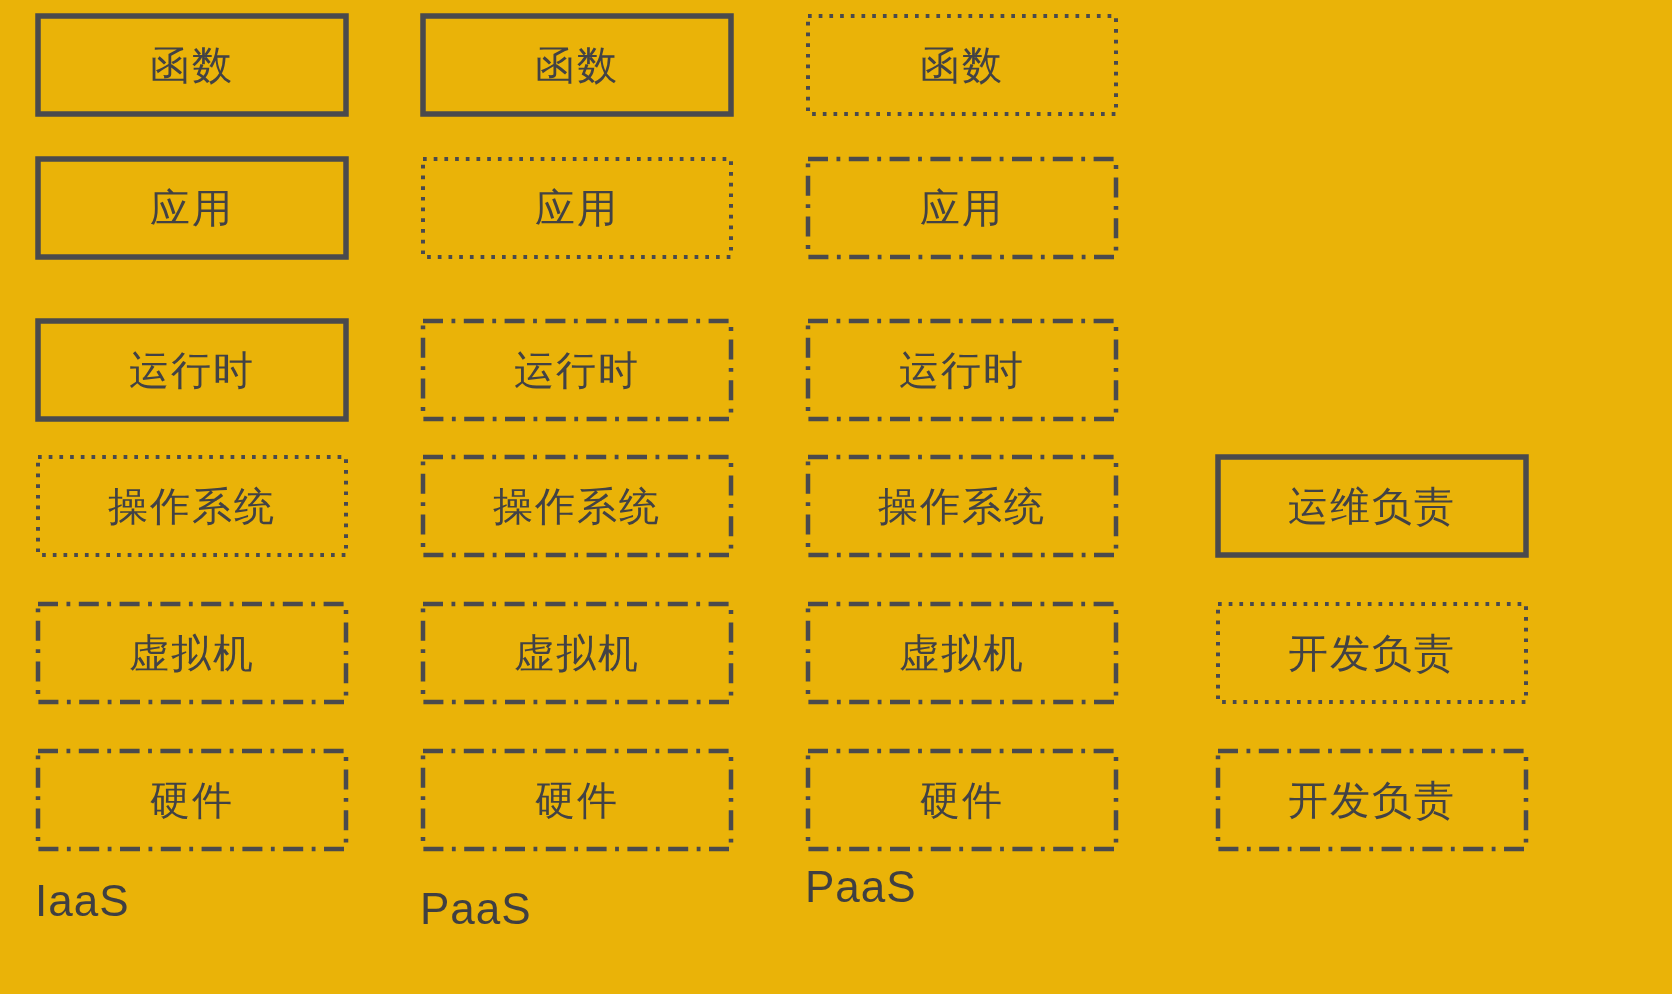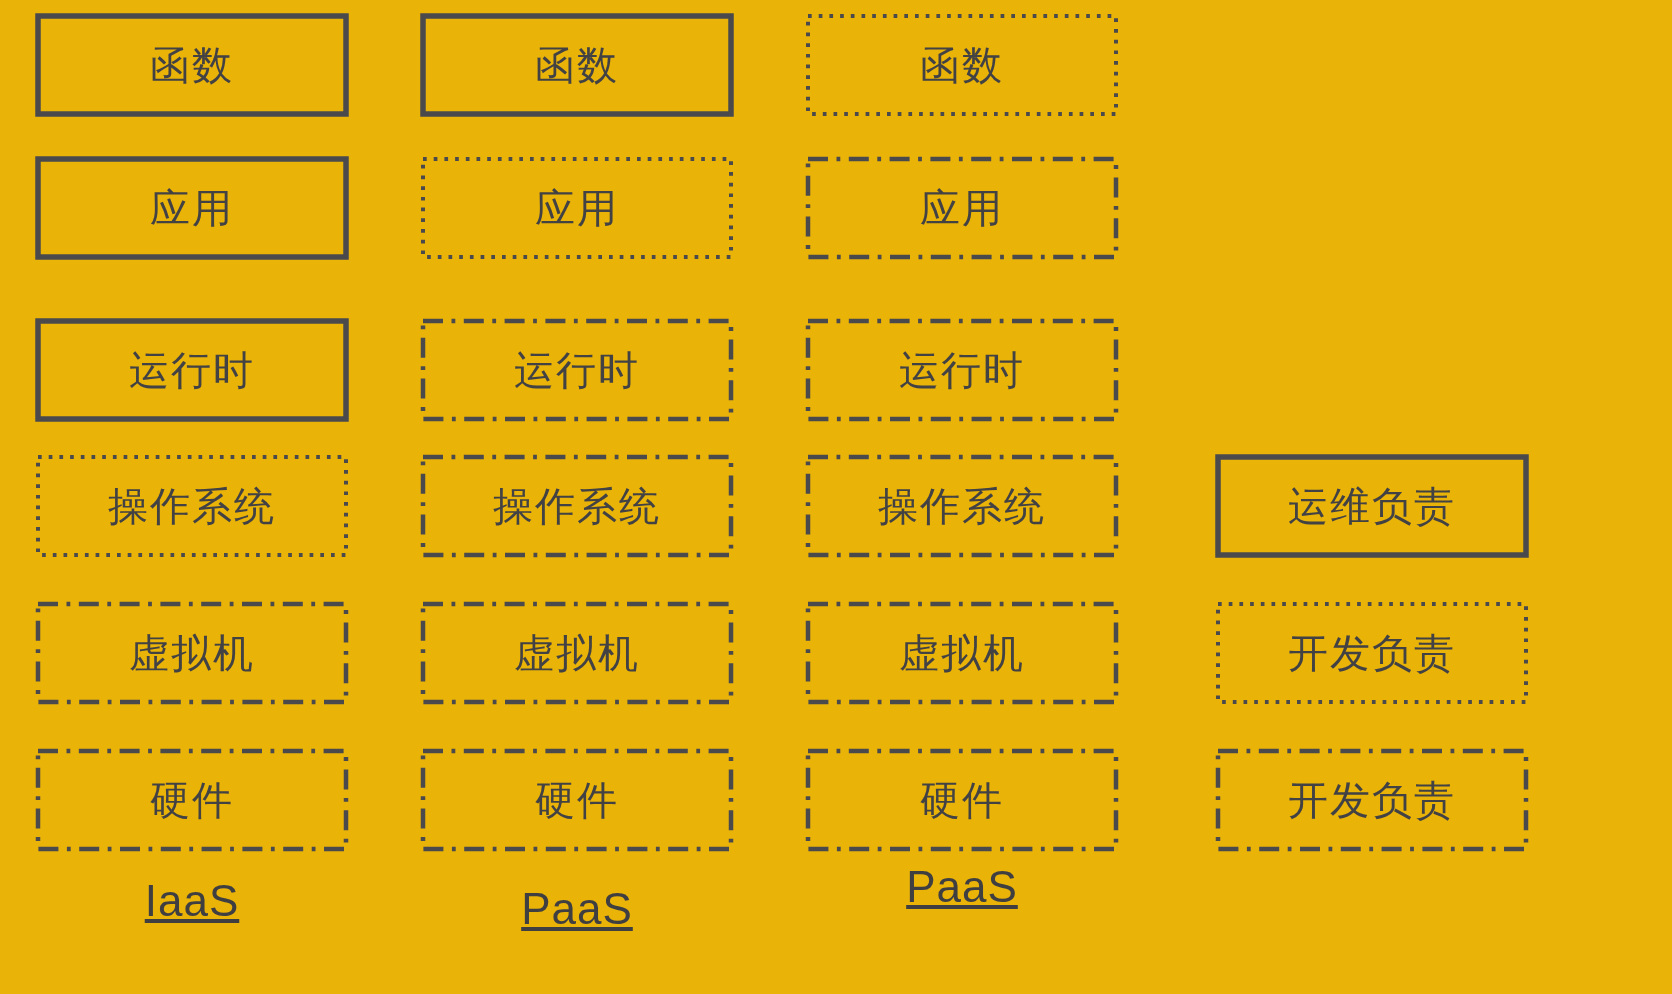--- a/index.html
+++ b/index.html
@@ -48,26 +48,24 @@
     position:relative;
     font-size:40px;
     color:#424245;
     letter-spacing:2px;
     line-height:1;
     user-select:none;
   }
   .col-label{
     position:absolute;
     width:314px;
-    text-align:center;
     font-size:44px;
     color:#3f3f42;
     letter-spacing:1px;
     user-select:none;
-    text-decoration:underline;
   }
   
   .cx-iaas  {left:35px;}
   .cx-paas  {left:420px;}
   .cx-faas  {left:805px;}
   .cx-legend{left:1215px;}
   
   .ry-0{top:13px;}
   .ry-1{top:156px;}
   .ry-2{top:307px;margin-top:11px;}

